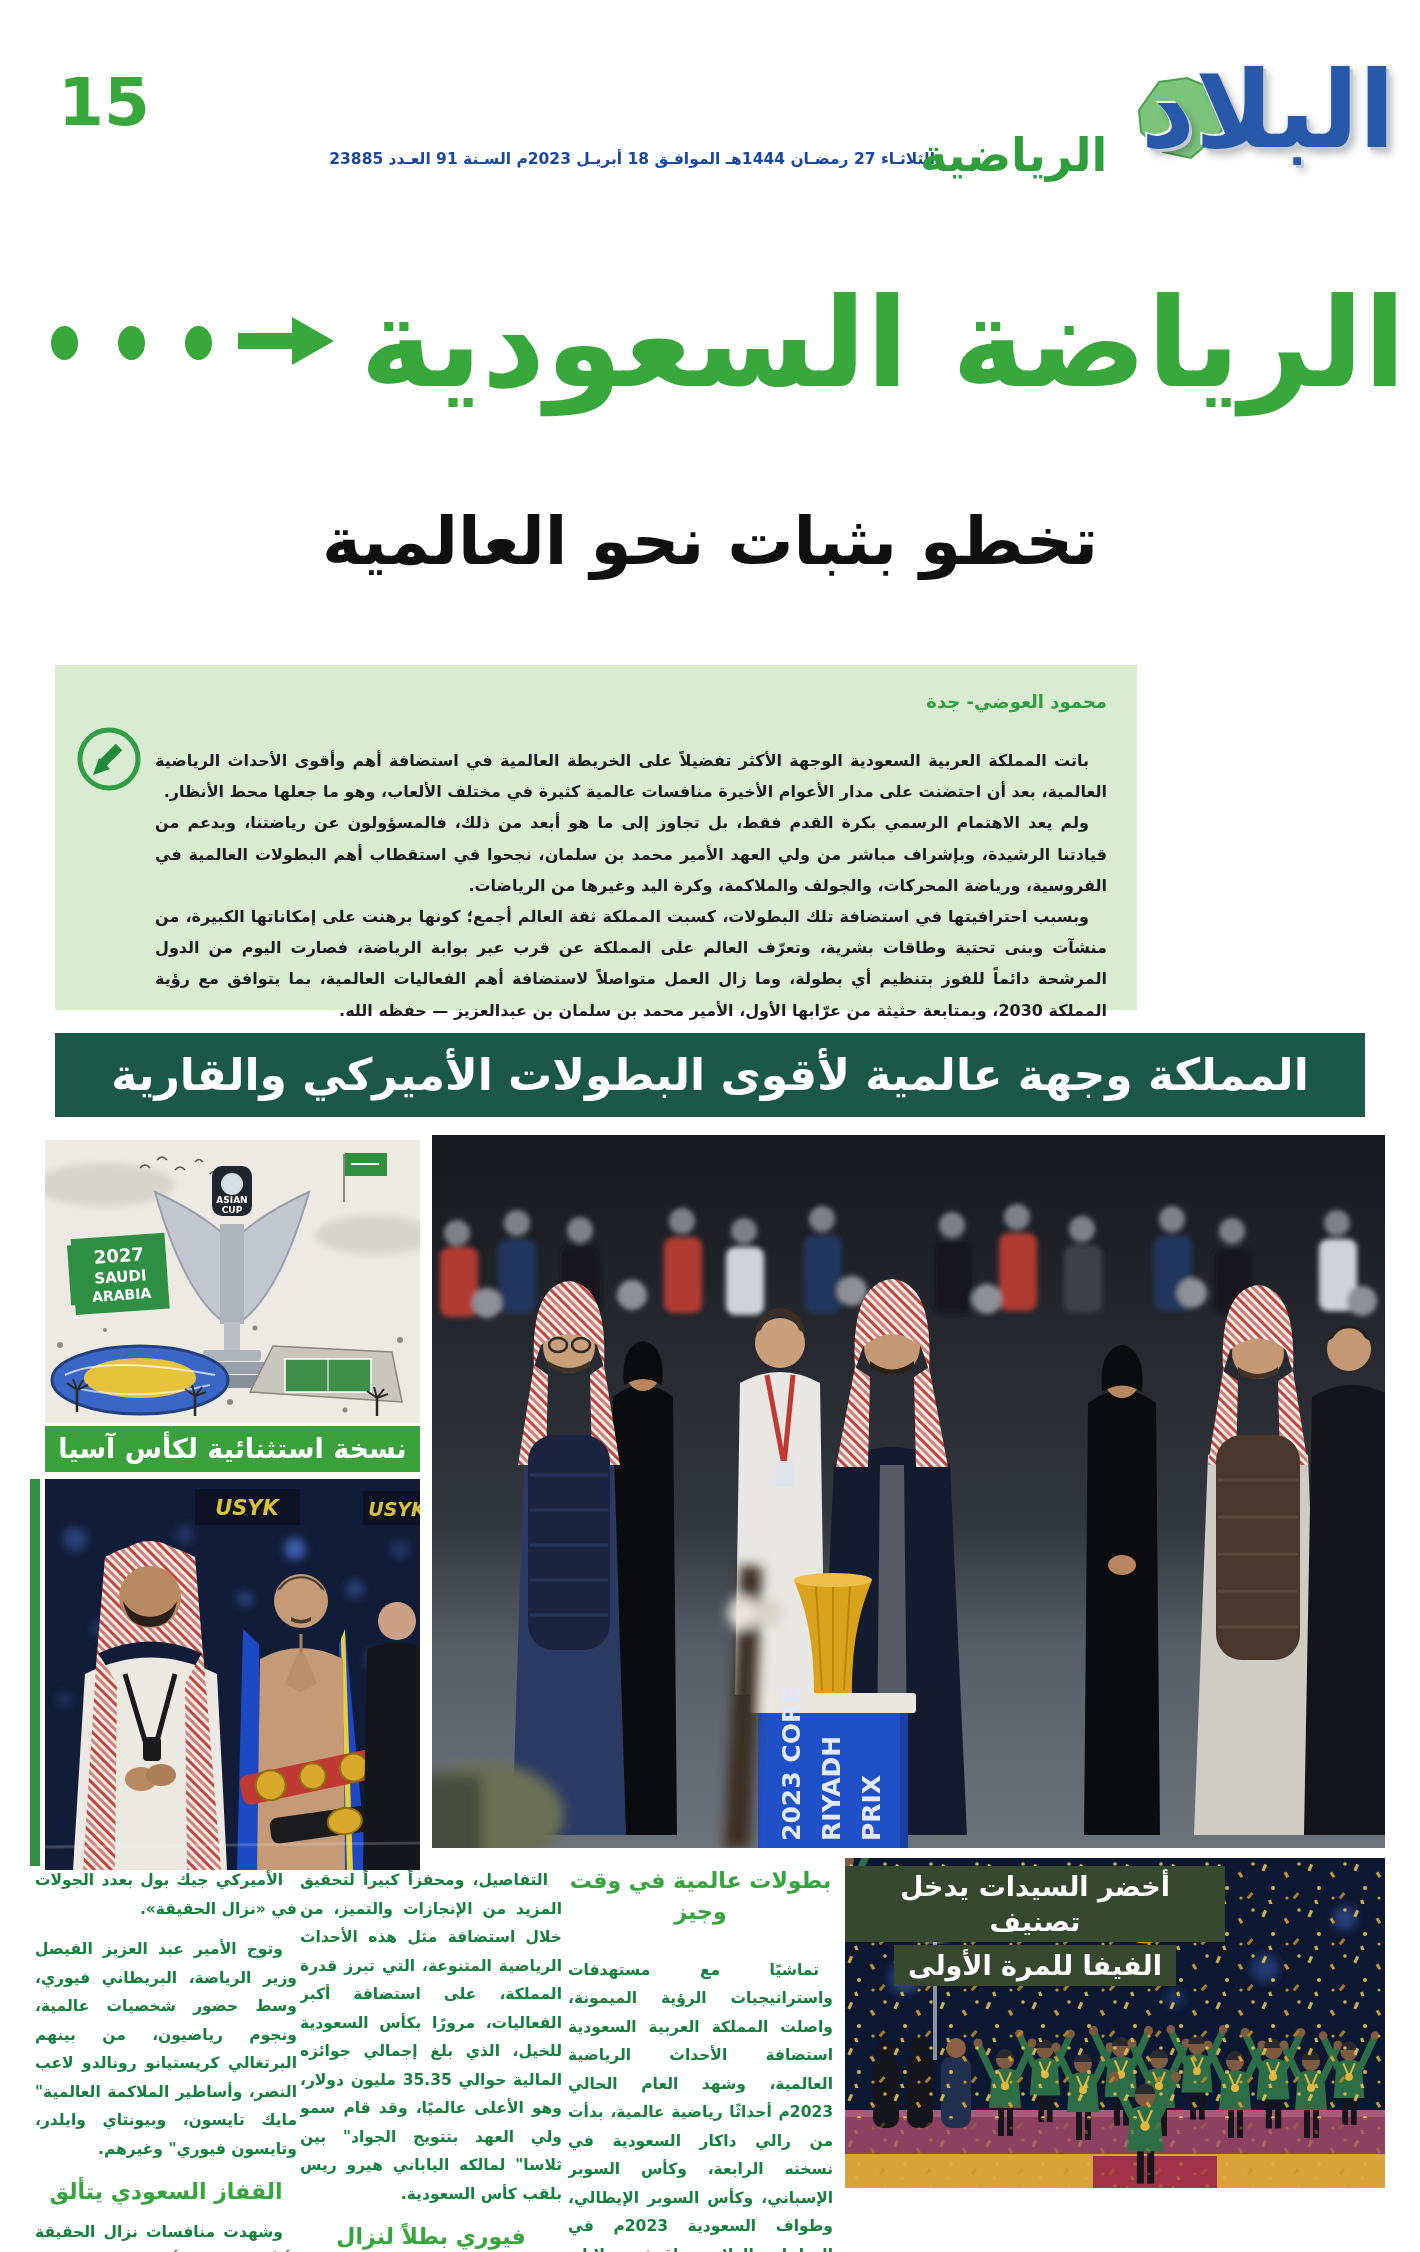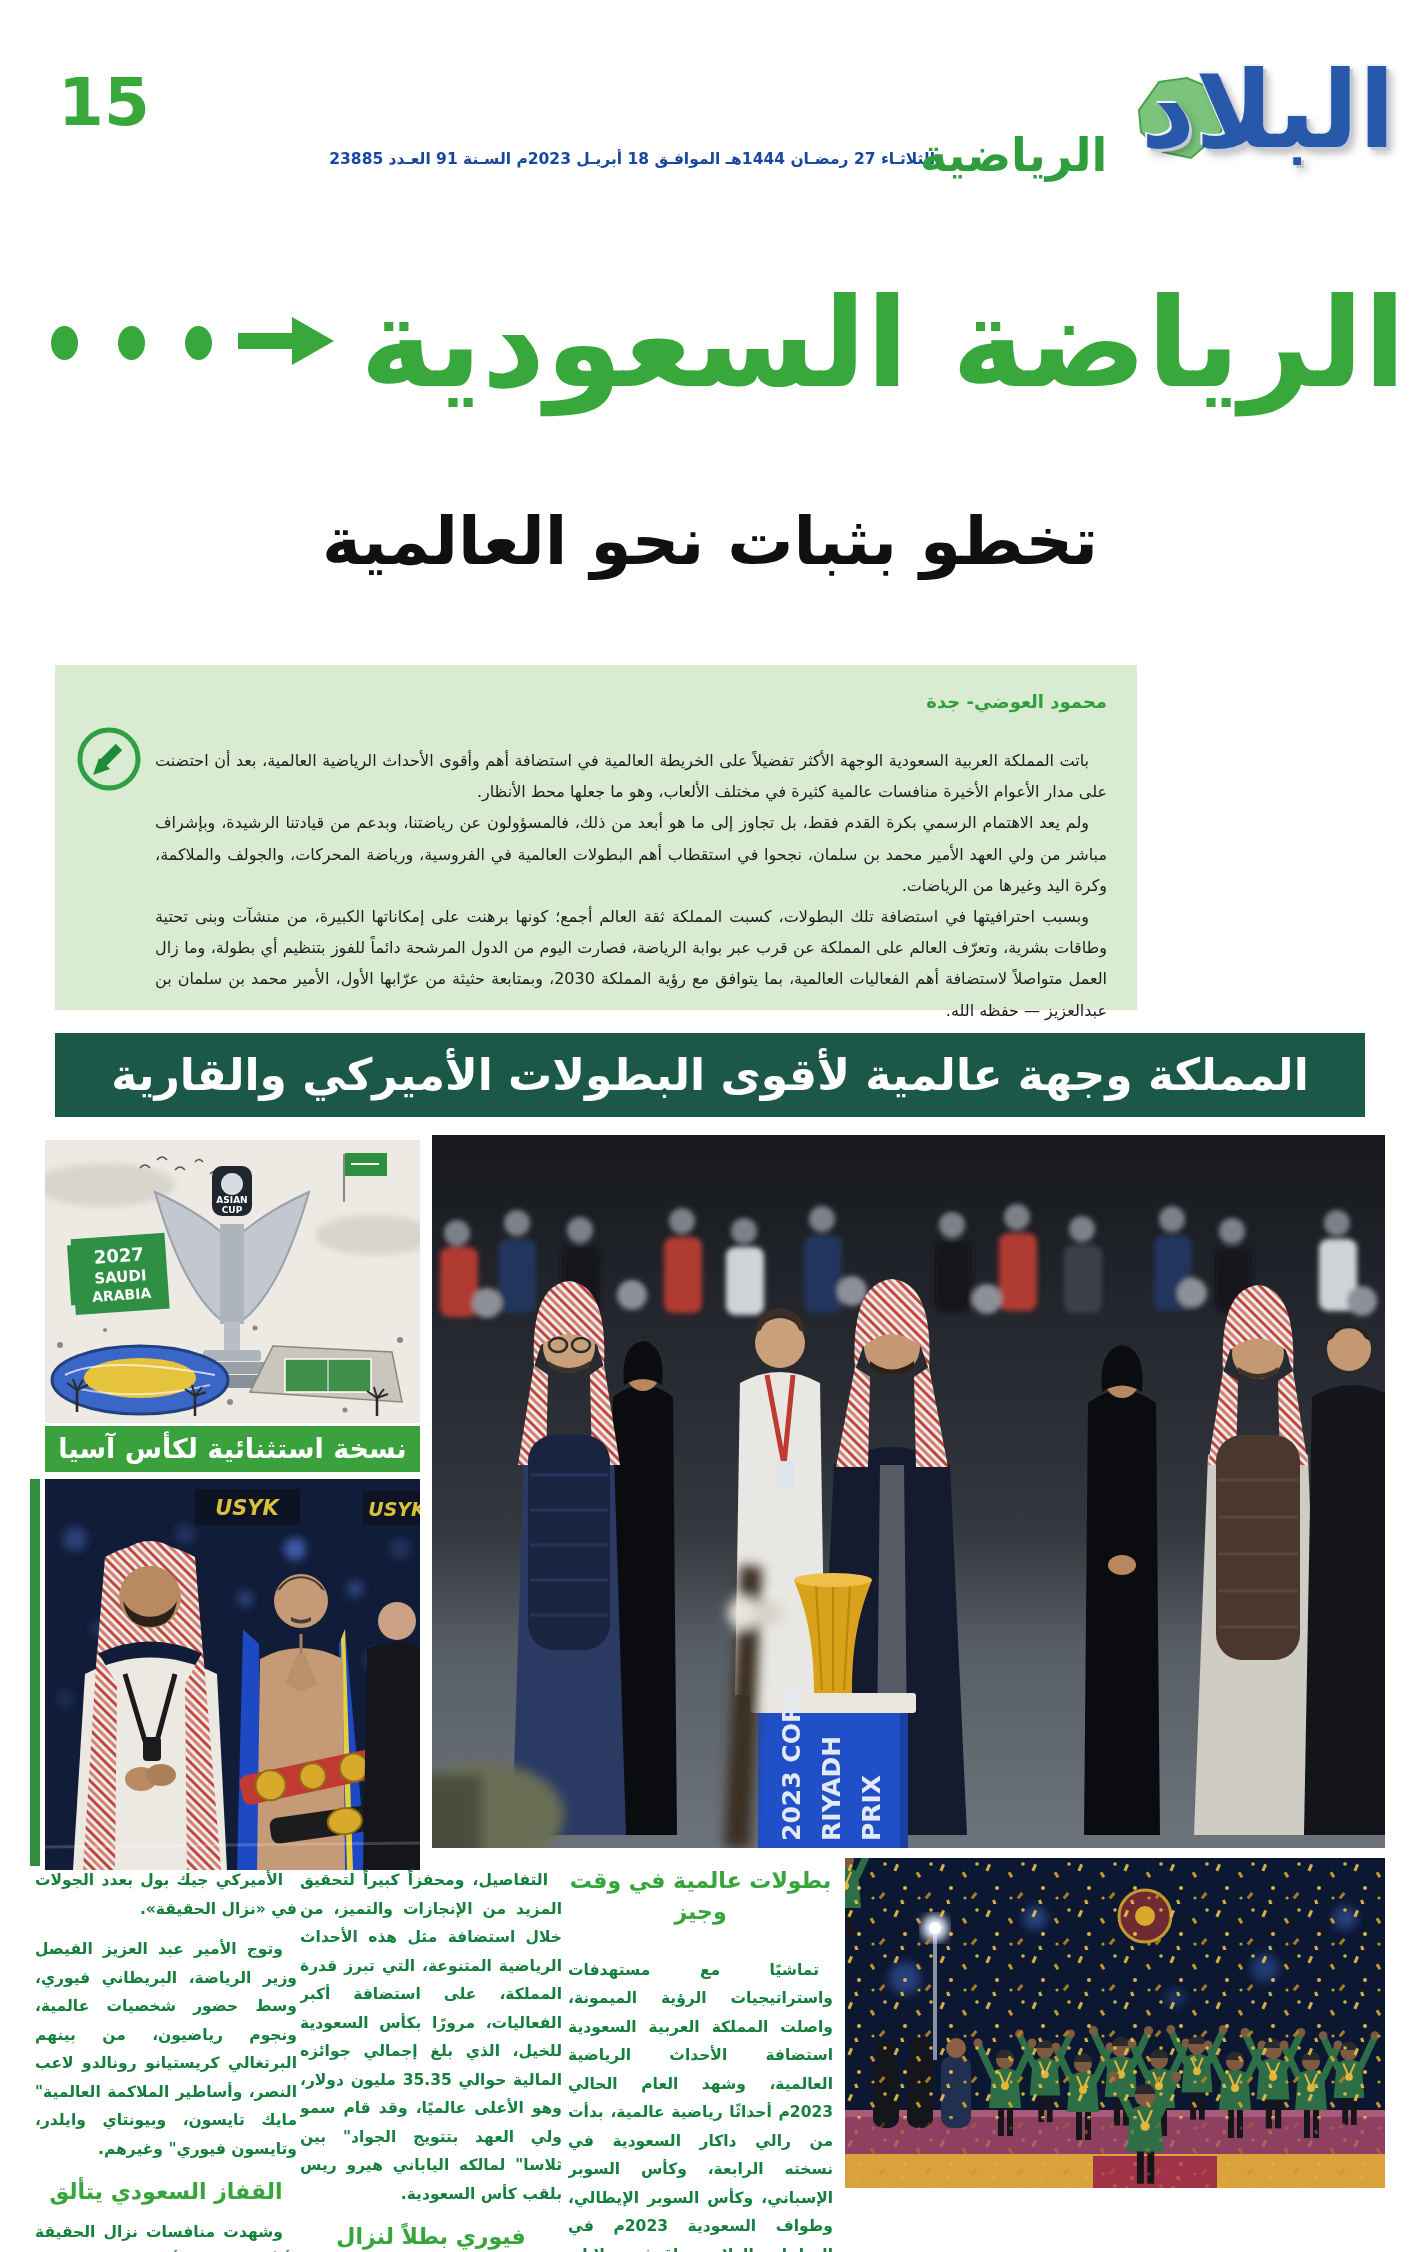--- a/index.html
+++ b/index.html
@@ -20,21 +20,21 @@
   .headline-main{font-size:124px;font-weight:bold;color:#38a83c;line-height:1.5;white-space:nowrap;}
   .headline-dots{display:flex;gap:40px;direction:ltr;}
   .headline-dots span{width:27px;height:34px;border-radius:50%;background:#38a83c;display:inline-block;}
   .headline-sub{position:absolute;top:496px;left:180px;width:1060px;text-align:center;direction:rtl;
                 font-size:66px;font-weight:bold;color:#101010;line-height:1.4;white-space:nowrap;}
   
   .lead-box{position:absolute;left:55px;top:665px;width:1082px;height:345px;background:#d9ecd2;}
   .lead-icon{position:absolute;left:20px;top:60px;}
   .lead-byline{position:absolute;right:30px;top:26px;font-size:18px;font-weight:bold;color:#2f9e3c;direction:rtl;}
   .lead-text{position:absolute;right:30px;left:100px;top:80px;direction:rtl;}
-  .lead-text p{margin:0;font-size:16px;font-weight:normal;color:#1d1d1d;line-height:1.95;
+  .lead-text p{margin:0;font-size:16px;font-weight:bold;color:#1d1d1d;line-height:1.95;
                text-align:justify;text-indent:18px;}
   
   .banner{position:absolute;left:55px;top:1033px;width:1310px;height:84px;background:#1b5847;
           color:#fff;font-size:44px;font-weight:bold;text-align:center;line-height:84px;direction:rtl;}
   
   .photo{position:absolute;overflow:hidden;}
   .asian-cup{left:45px;top:1140px;width:432px;height:283px;}
   .asian-caption{position:absolute;left:45px;top:1426px;width:375px;height:46px;background:#3aa13c;
                  color:#fff;font-size:27px;font-weight:bold;text-align:center;line-height:46px;direction:rtl;}
   .boxing{left:45px;top:1479px;width:375px;height:391px;}
@@ -475,20 +475,24 @@
         <use href="#pl" transform="translate(390,202)"></use>
         <use href="#pl" transform="translate(428,190) scale(1.03)"></use>
         <use href="#pl" transform="translate(466,202)"></use>
         <use href="#pl" transform="translate(504,192) scale(.96)"></use>
         <use href="#pl" transform="translate(300,236) scale(1.15)"></use>
       </g>
       <rect width="540" height="260" fill="url(#conf)" opacity=".9"></rect>
       <rect y="260" width="540" height="70" fill="url(#conf)" opacity=".3"></rect>
     </svg>
   </div>
+  <div class="women-caption">
+    <div class="cap-line">أخضر السيدات يدخل تصنيف</div><br>
+    <div class="cap-line l2">الفيفا للمرة الأولى</div>
+  </div>
 
   <div class="col col1">
     <h3>بطولات عالمية في وقت وجيز</h3>
     <p>تماشيًا مع مستهدفات واستراتيجيات الرؤية الميمونة، واصلت المملكة العربية السعودية استضافة الأحداث الرياضية العالمية، وشهد العام الحالي 2023م أحداثًا رياضية عالمية، بدأت من رالي داكار السعودية في نسخته الرابعة، وكأس السوبر الإسباني، وكأس السوبر الإيطالي، وطواف السعودية 2023م في الدراجات بالعلا. وسباق فورمولا إي بالدرعية، الذي شرفه سمو ولي العهد؛ تأكيدًا لحرصه — أيده الله- على تطوير القطاع الرياضي، واهتمامه الكبير بكافة</p>
   </div>
   <div class="col col2">
     <p>التفاصيل، ومحفزاً كبيراً لتحقيق المزيد من الإنجازات والتميز، من خلال استضافة مثل هذه الأحداث الرياضية المتنوعة، التي تبرز قدرة المملكة، على استضافة أكبر الفعاليات، مرورًا بكأس السعودية للخيل، الذي بلغ إجمالي جوائزه المالية حوالي 35.35 مليون دولار، وهو الأعلى عالميًا، وقد قام سمو ولي العهد بتتويج الجواد" بين ثلاسا" لمالكه الياباني هيرو ريس بلقب كأس السعودية.</p>
     <h3 class="mid">فيوري بطلاً لنزال الحقيقة</h3>
 
   </div>

